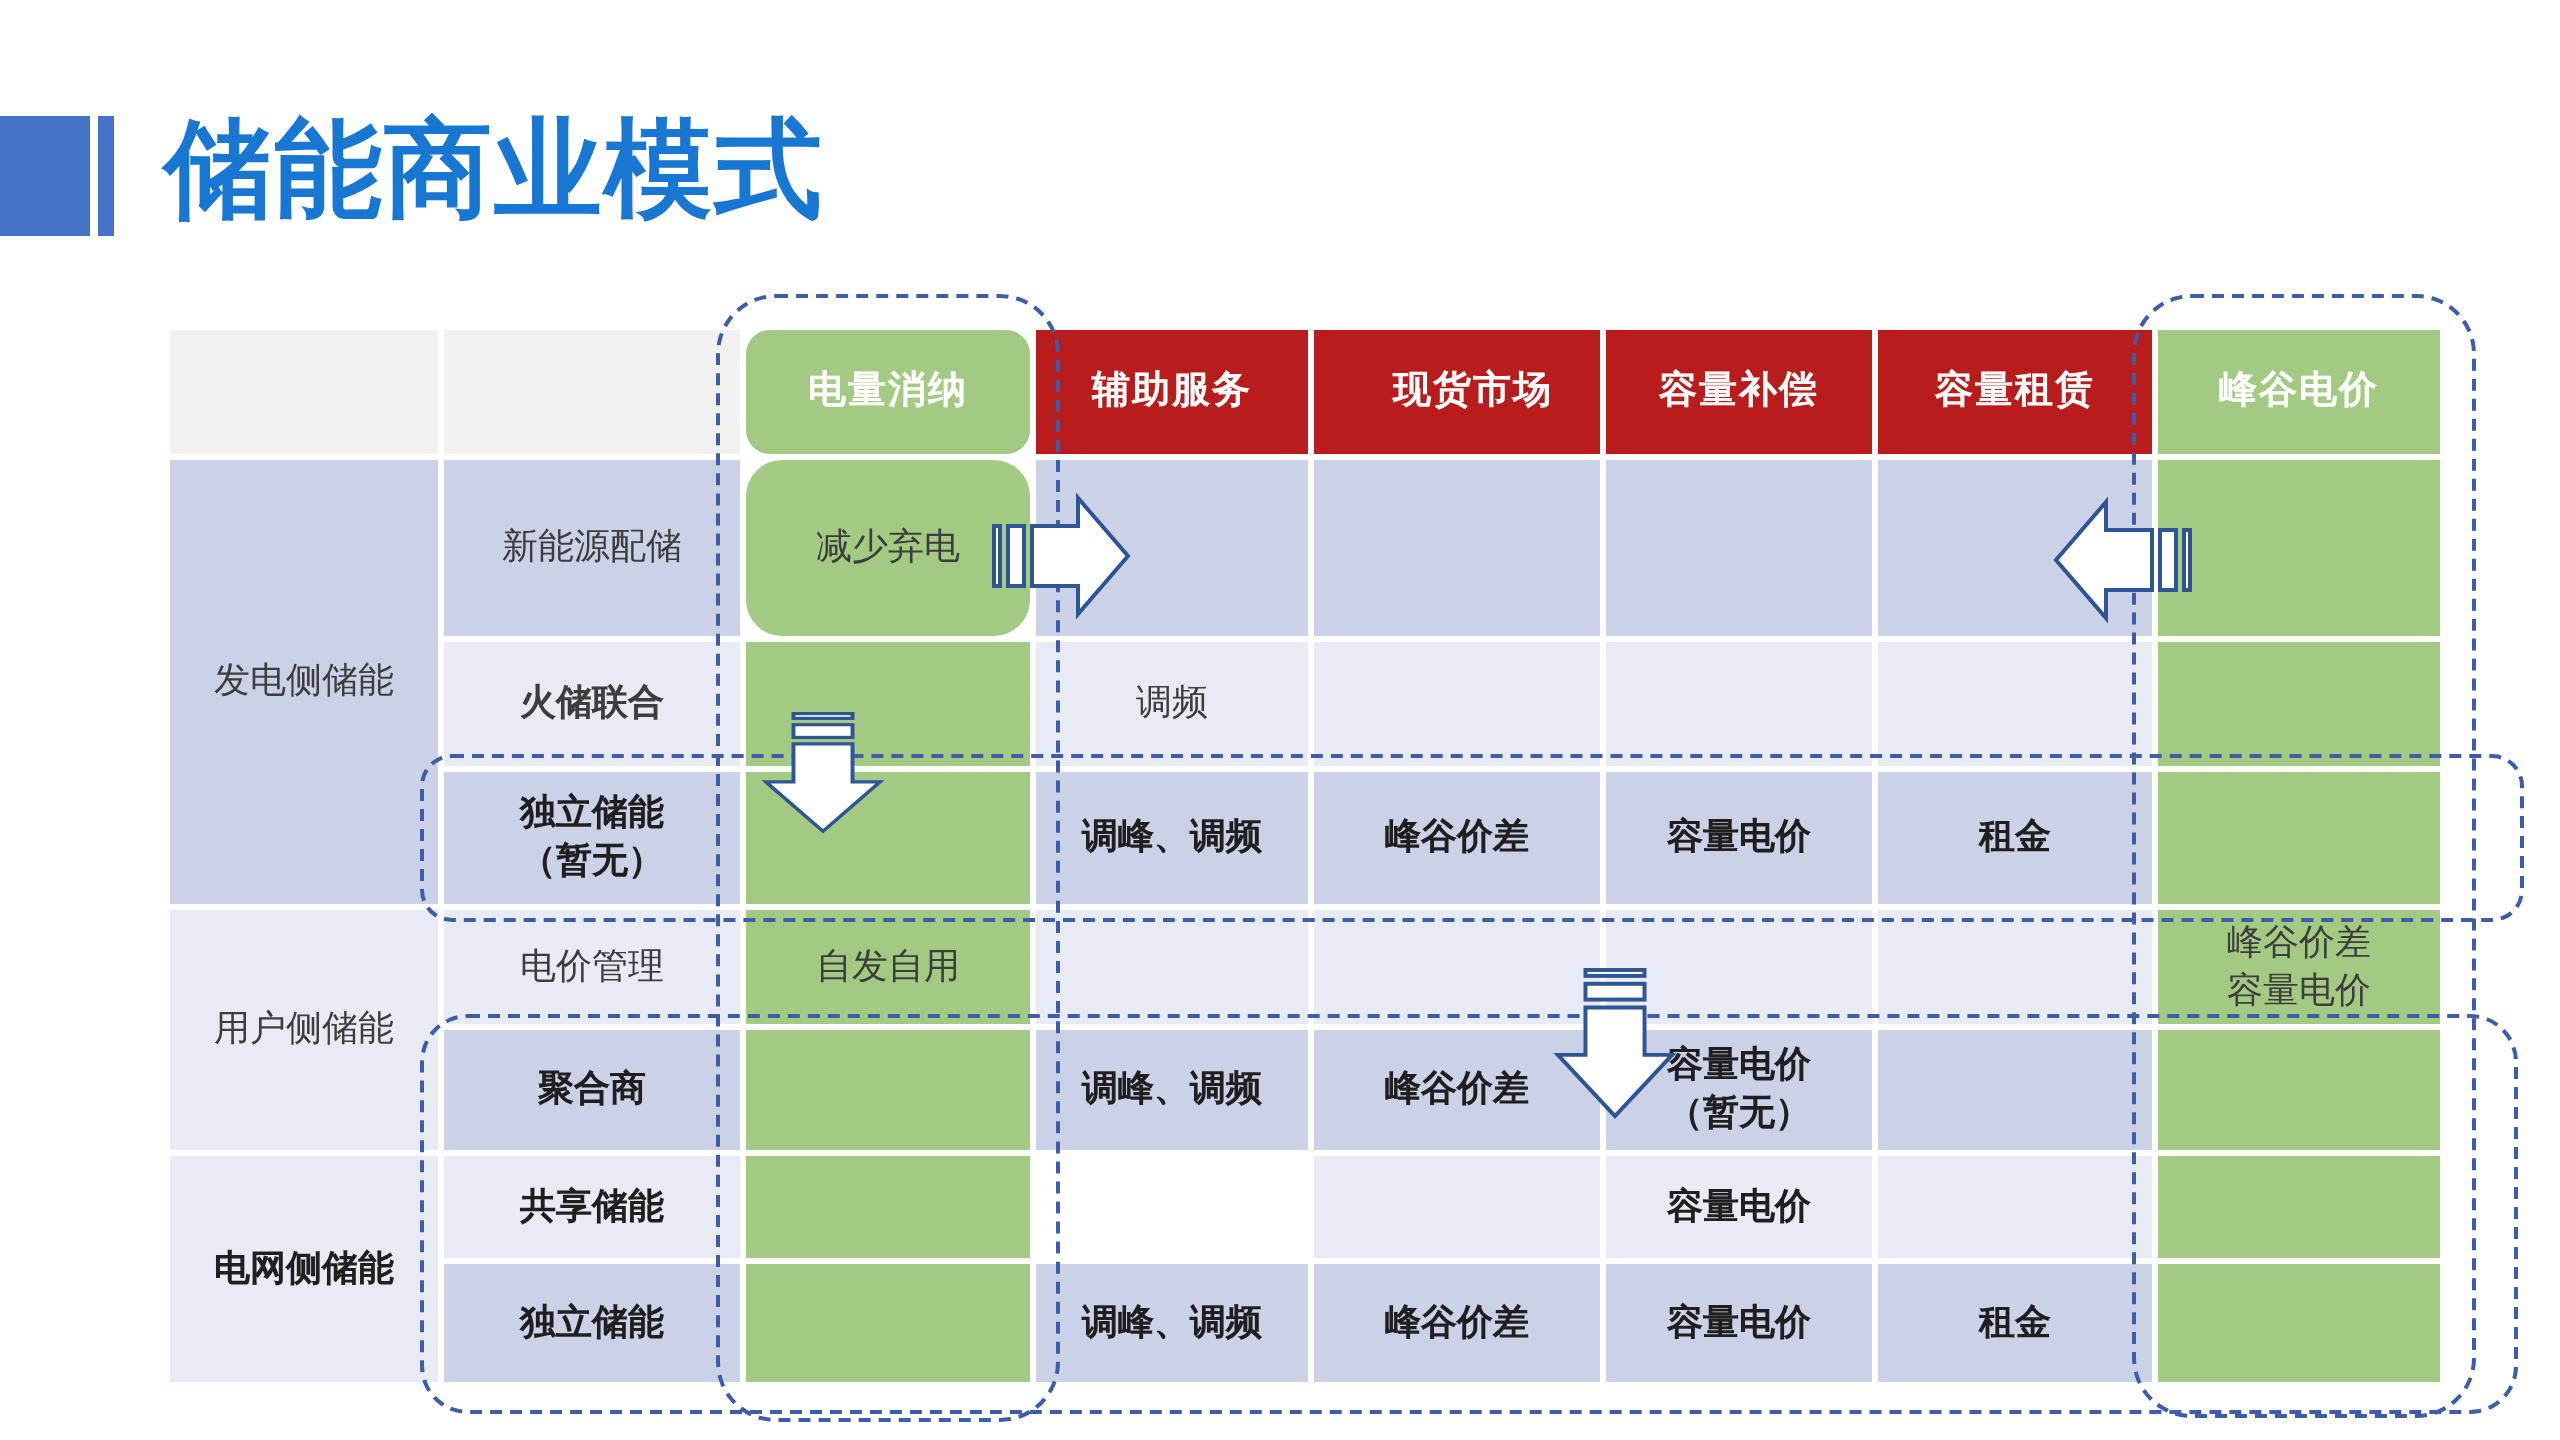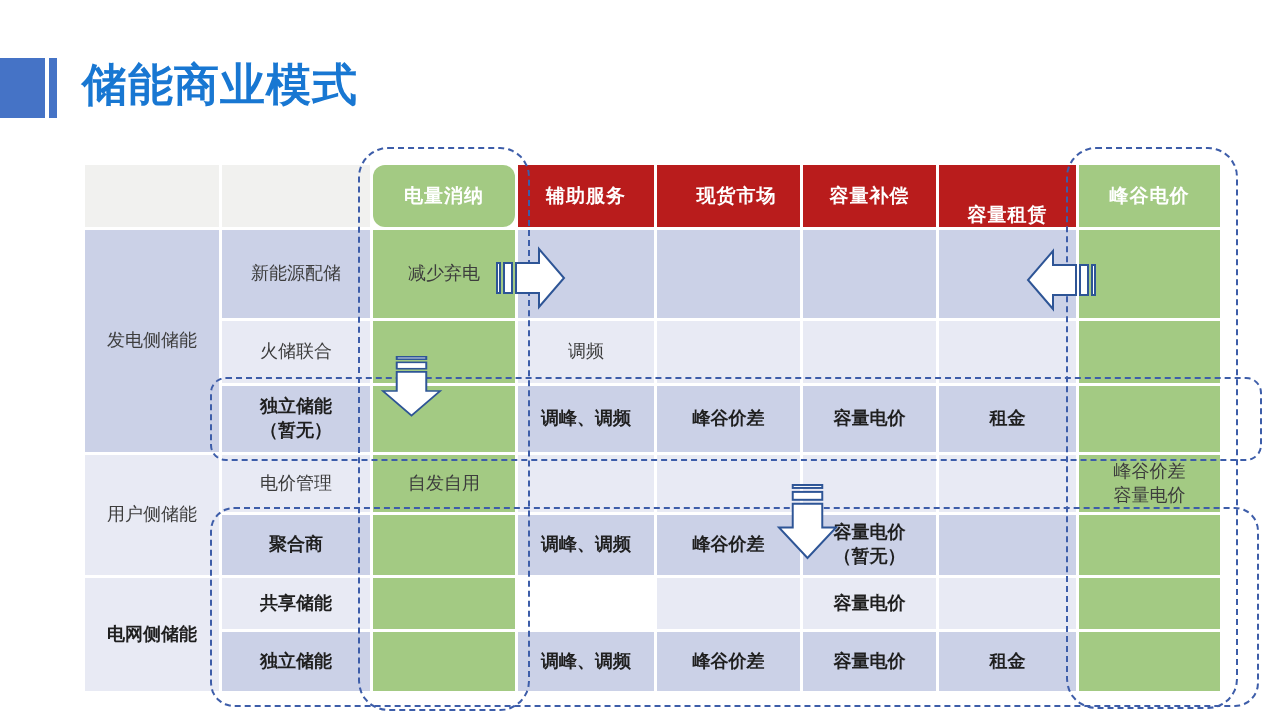--- a/index.html
+++ b/index.html
@@ -6,21 +6,21 @@
   body{
     width:1280px;height:720px;position:relative;overflow:hidden;
     background:#ffffff;
     font-family:"Liberation Sans","DejaVu Sans",sans-serif;
   }
   
   .title-square{position:absolute;left:0;top:58px;width:45px;height:60px;background:#4573C6;}
   .title-bar{position:absolute;left:49px;top:58px;width:8px;height:60px;background:#4573C6;}
   .slide-title{
     position:absolute;left:82px;top:52px;height:66px;display:flex;align-items:center;
-    font-size:45px;font-weight:600;color:#1877D2;letter-spacing:1px;white-space:nowrap;
+    font-size:54px;font-weight:600;color:#1877D2;letter-spacing:1px;white-space:nowrap;
   }
   
   #table{position:absolute;left:85px;top:165px;display:grid;gap:3px;z-index:1;}
   .cell{
     display:flex;flex-direction:column;align-items:center;justify-content:center;
     text-align:center;font-size:18px;color:#3d3d3d;line-height:1.32;
   }
   .cell div{white-space:nowrap;}
   .hdr{color:#ffffff;font-weight:700;font-size:19px;letter-spacing:1px;}
   .bold{font-weight:700;color:#1f1f1f;}
@@ -52,47 +52,47 @@
     </div>
     <div class="cell bg-blue hdr" style="grid-area: 1 / 4;">
       <div>辅助服务</div>
     </div>
     <div class="cell bg-blue hdr" style="grid-area: 1 / 5; padding-left: 16px;">
       <div>现货市场</div>
     </div>
     <div class="cell bg-blue hdr" style="grid-area: 1 / 6;">
       <div>容量补偿</div>
     </div>
-    <div class="cell bg-blue hdr" style="grid-area: 1 / 7; justify-content: flex-end;">
+    <div class="cell bg-blue hdr" style="grid-area: 1 / 7;">
       <div>容量租赁</div>
     </div>
     <div class="cell bg-green hdr" style="grid-area: 1 / 8;">
       <div>峰谷电价</div>
     </div>
     <div class="cell bg-dark" style="grid-area: 2 / 1 / span 3;">
       <div>发电侧储能</div>
     </div>
     <div class="cell bg-light" style="grid-area: 5 / 1 / span 2;">
       <div>用户侧储能</div>
     </div>
     <div class="cell bg-light bold" style="grid-area: 7 / 1 / span 2;">
       <div>电网侧储能</div>
     </div>
     <div class="cell bg-dark" style="grid-area: 2 / 2; text-align: center;">
       <div>新能源配储</div>
     </div>
-    <div class="cell bg-green" style="grid-area: 2 / 3;">
+    <div class="cell bg-green" style="grid-area: 2 / 3; border-radius: 18px;">
       <div>减少弃电</div>
     </div>
     <div class="cell bg-dark" style="grid-area: 2 / 4;"></div>
     <div class="cell bg-dark" style="grid-area: 2 / 5;"></div>
     <div class="cell bg-dark" style="grid-area: 2 / 6;"></div>
     <div class="cell bg-dark" style="grid-area: 2 / 7;"></div>
     <div class="cell bg-green" style="grid-area: 2 / 8;"></div>
-    <div class="cell bg-light" style="grid-area: 3 / 2;">
+    <div class="cell bg-light" style="grid-area: 3 / 2; font-weight: bold;">
       <div>火储联合</div>
     </div>
     <div class="cell bg-green" style="grid-area: 3 / 3;"></div>
     <div class="cell bg-light" style="grid-area: 3 / 4;">
       <div>调频</div>
     </div>
     <div class="cell bg-light" style="grid-area: 3 / 5;"></div>
     <div class="cell bg-light" style="grid-area: 3 / 6;"></div>
     <div class="cell bg-light" style="grid-area: 3 / 7;"></div>
     <div class="cell bg-green" style="grid-area: 3 / 8;"></div>

